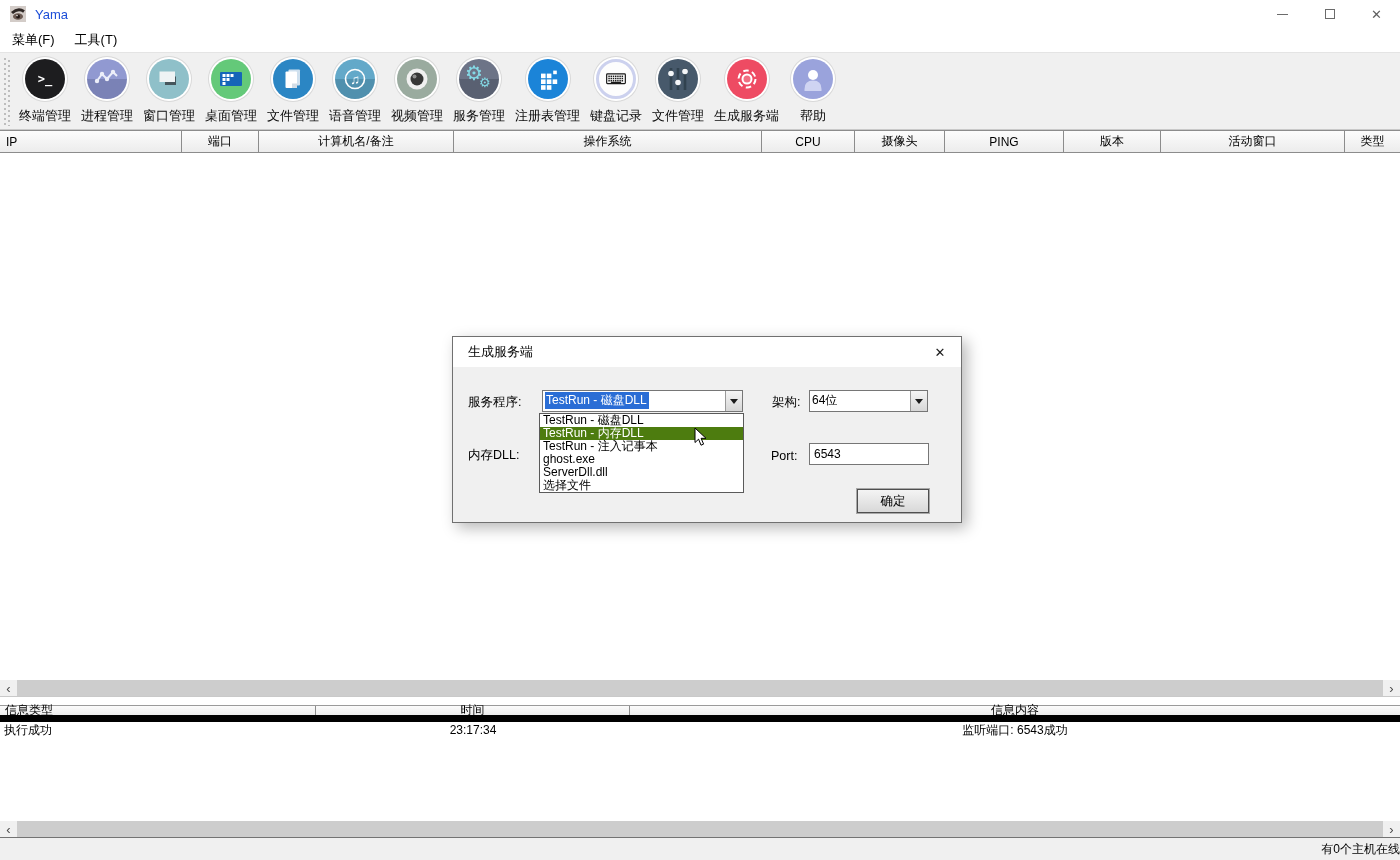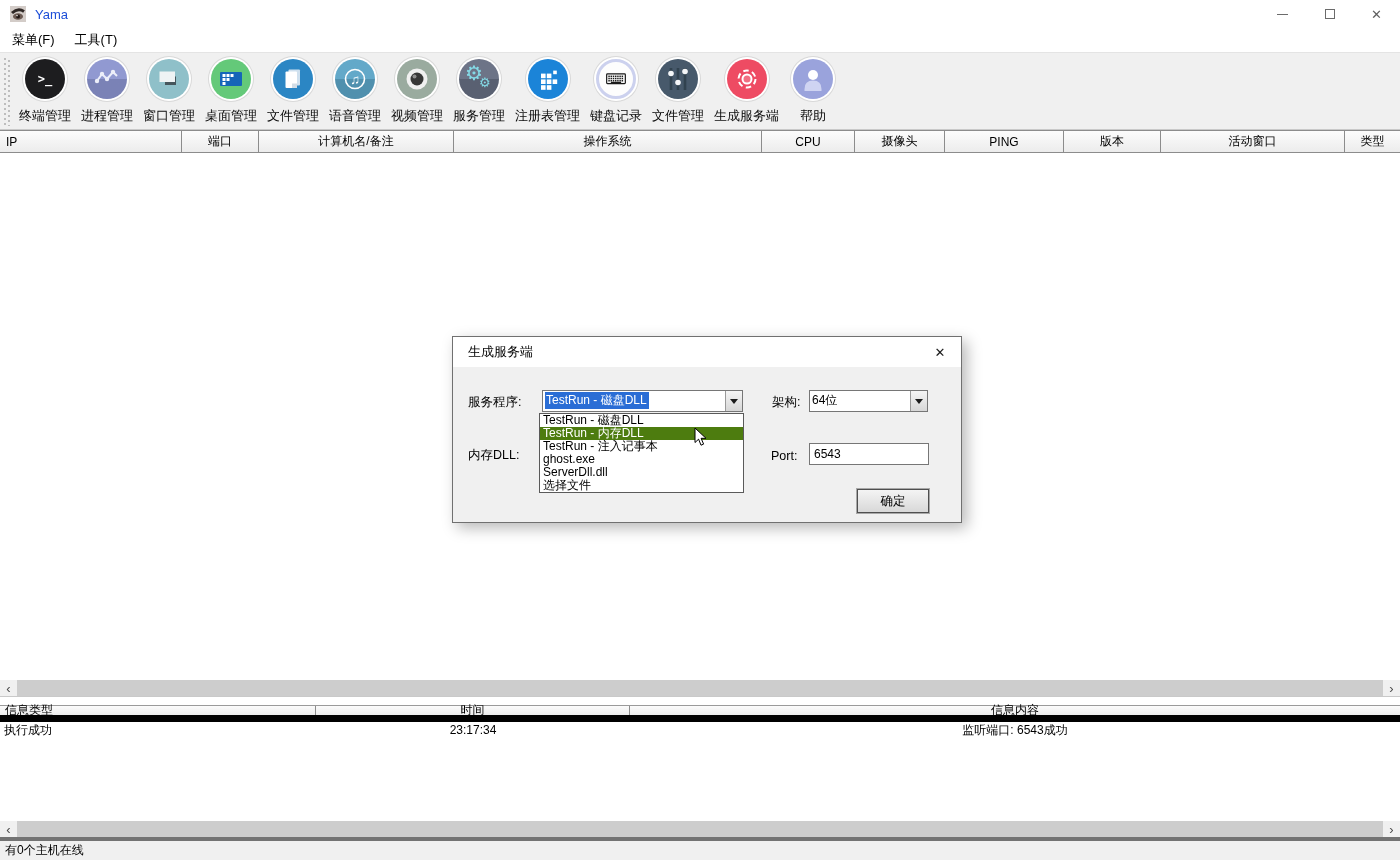--- a/index.html
+++ b/index.html
@@ -55,21 +55,21 @@
   
   .log-header { height:16px; display:flex; border-bottom:7px solid #000000; background:#f2f2f2; }
   .lh-cell { border-right:1px solid #8c8c8c; background:linear-gradient(#fbfbfb,#ececec);
     display:flex; align-items:center; justify-content:center; font-size:12px; white-space:nowrap; }
   .lh-cell.left { justify-content:flex-start; padding-left:5px; }
   .log-area { height:99px; background:#fff; }
   .log-row { height:16px; display:flex; align-items:center; font-size:12px; }
   .lr-cell { display:flex; align-items:center; justify-content:center; white-space:nowrap; overflow:hidden; }
   .lr-cell.left { justify-content:flex-start; padding-left:4px; }
 
-  .statusbar { height:23px; background:#f0f0f0; border-top:4px solid #737373; display:flex; align-items:center; padding-left:5px; font-size:12px; }
+  .statusbar { height:23px; background:#f0f0f0; border-top:1px solid #737373; display:flex; align-items:center; padding-left:5px; font-size:12px;justify-content:flex-end; }
 
   
   .dialog { position:absolute; left:452px; top:336px; width:510px; height:187px; background:#f0f0f0;
     border:1px solid #707070; box-shadow:5px 5px 14px rgba(0,0,0,0.28); z-index:10; }
   .dialog-titlebar { height:30px; background:#fff; display:flex; align-items:center; padding-left:15px; font-size:13px; }
   .dialog-close { margin-left:auto; width:42px; height:30px; display:flex; align-items:center; justify-content:center; font-size:13px; color:#1a1a1a; }
   .dialog-body { position:relative; height:196px; }
   .dlg-label { position:absolute; font-size:12.5px; white-space:nowrap; }
 
   .combobox { position:absolute; height:22px; background:#fff; border:1px solid #767676; display:flex; }

